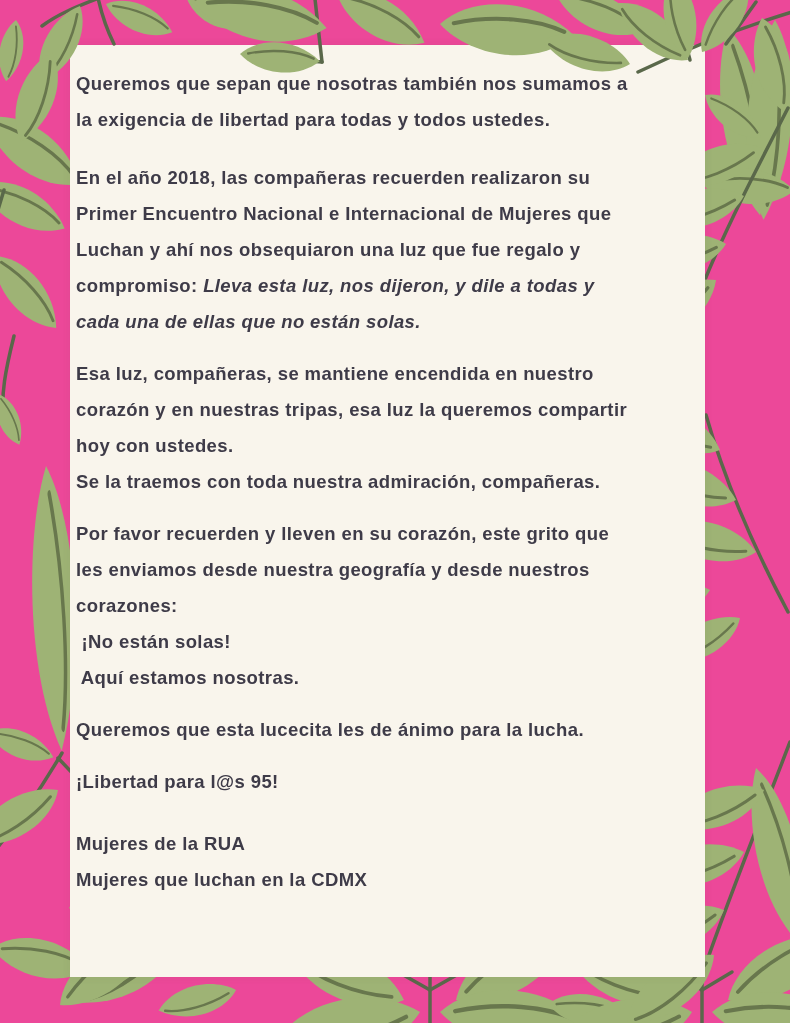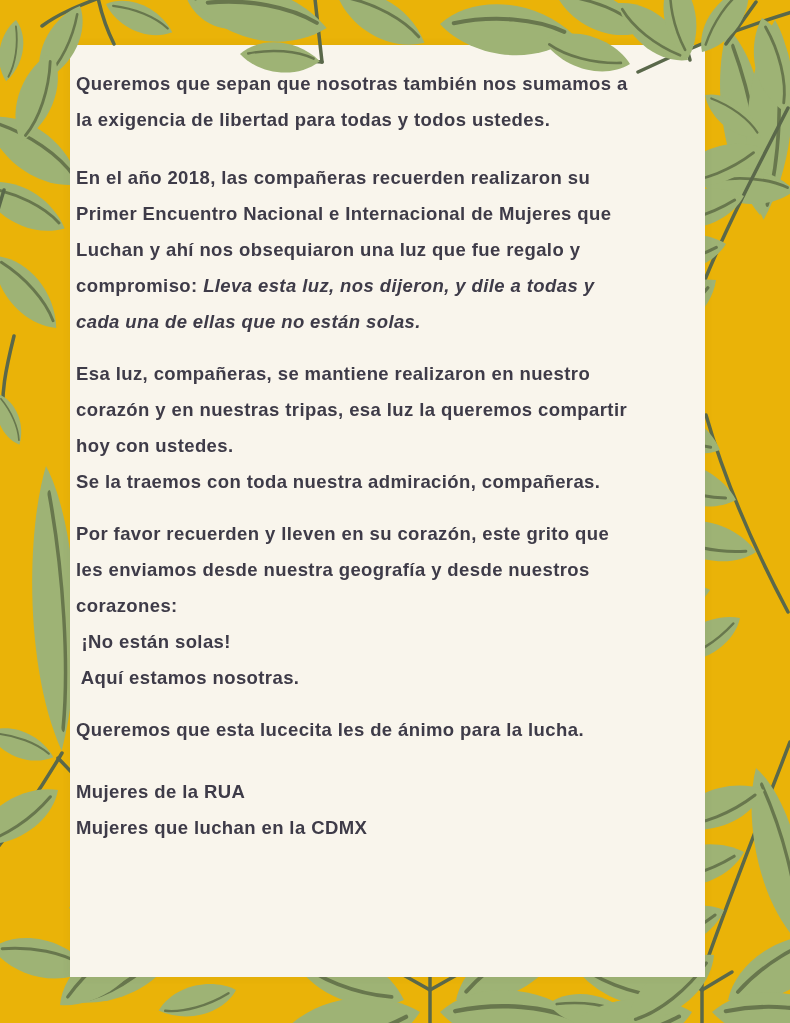--- a/index.html
+++ b/index.html
@@ -1,20 +1,20 @@
 <!DOCTYPE html>
 <html><head>
 <meta charset="utf-8">
 <style>
   html, body { margin: 0; padding: 0; background: #f4f0e6; }
   .page {
     position: relative;
     width: 790px;
     height: 1023px;
-    background: #eab308;
+    background: #ec4899;
     overflow: hidden;
     margin: 0 auto;
   }
   svg.leaves { position: absolute; left: 0; top: 0; width: 790px; height: 1023px; }
   svg.back  { z-index: 1; }
   .panel {
     position: absolute;
     left: 70px; top: 45px;
     width: 635px; height: 932px;
     background: #f9f5ec;
@@ -181,27 +181,28 @@
   </svg>
 
   <main class="letter">
     <p class="gap-lg">Queremos que sepan que nosotras también nos sumamos a
 la exigencia de libertad para todas y todos ustedes.</p>
     <p><span>En el año 2018, las compañeras recuerden realizaron su
 Primer Encuentro Nacional e Internacional de Mujeres que
 Luchan y ahí nos obsequiaron una luz que fue regalo y
 compromiso: </span><em>Lleva esta luz, nos dijeron, y dile a todas y
 cada una de ellas que no están solas.</em></p>
-    <p>Esa luz, compañeras, se mantiene realizaron en nuestro
+    <p>Esa luz, compañeras, se mantiene encendida en nuestro
 corazón y en nuestras tripas, esa luz la queremos compartir
 hoy con ustedes.
 Se la traemos con toda nuestra admiración, compañeras.</p>
     <p>Por favor recuerden y lleven en su corazón, este grito que
 les enviamos desde nuestra geografía y desde nuestros
 corazones:
  ¡No están solas!
  Aquí estamos nosotras.</p>
     <p>Queremos que esta lucecita les de ánimo para la lucha.</p>
+    <p>¡Libertad para l@s 95!</p>
     <p class="sig">Mujeres de la RUA
 Mujeres que luchan en la CDMX</p>
   </main>
 
 </div>
 
 </body></html>

